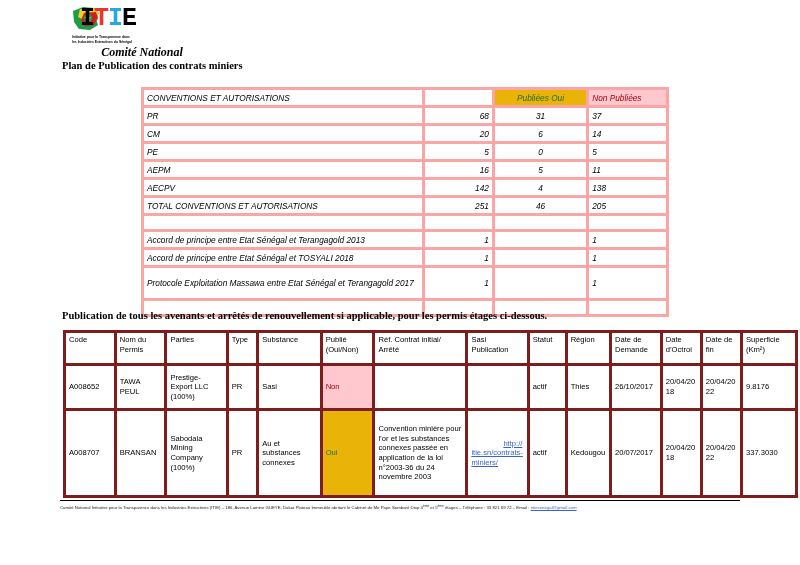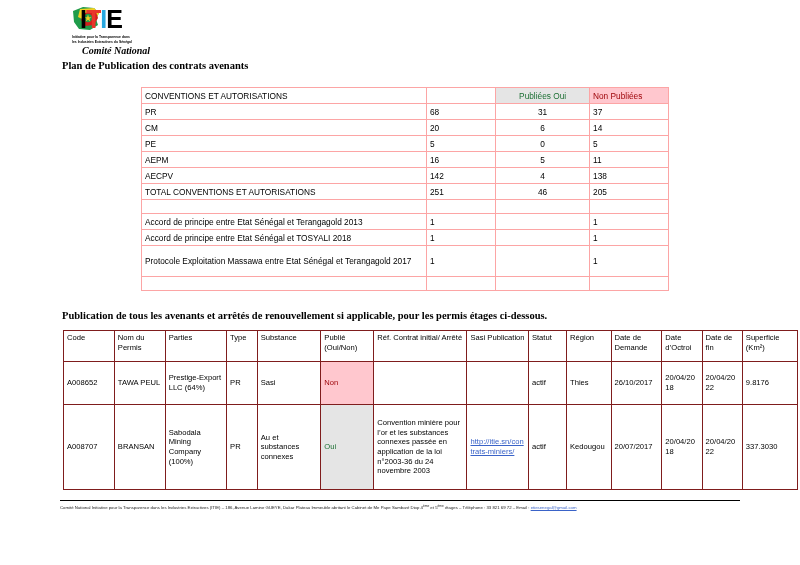--- a/index.html
+++ b/index.html
@@ -38,21 +38,21 @@
     position: absolute;
     left: 0;
     top: 1px;
     width: 30px;
     height: 27px;
   }
   .logo-letters {
     position: absolute;
     left: 8px;
     top: 0px;
-    font-family: Liberation Sans, sans-serif;
+    font-family: Liberation Mono, monospace;
     font-weight: bold;
     font-size: 25px;
     letter-spacing: -1px;
     line-height: 30px;
   }
   .l-i1 { color: #000000; }
   .l-t  { color: #e8362a; }
   .l-i2 { color: #28a8e0; }
   .l-e  { color: #000000; }
   .logo-sub {
@@ -60,23 +60,24 @@
     line-height: 4.6px;
     color: #000000;
     font-weight: bold;
     margin-top: 1px;
     width: 112px;
   }
   .logo-comite {
     font-family: "Liberation Serif", serif;
     font-style: italic;
     font-weight: bold;
-    font-size: 10px;
+    font-size: 12px;
     margin-top: 1px;
     margin-left: 10px;
+    text-align: center;
   }
 
   
   .heading-1 {
     position: absolute;
     left: 62px;
     top: 60px;
     font-family: "Liberation Serif", serif;
     font-weight: bold;
     font-size: 10.5px;
@@ -93,71 +94,73 @@
   
   .table1 {
     position: absolute;
     left: 141px;
     top: 87px;
     border-collapse: collapse;
     width: 528px;
     font-size: 8.3px;
   }
   .table1 td {
-    border: 1px solid #fca5a5;
+    border: 3px solid #fca5a5;
     padding: 1px 3px;
     height: 13px;
     vertical-align: middle;
+    font-style: italic;
   }
   .table1 td.lbl { text-align: left; width: 294px; }
-  .table1 td.num { text-align: left; width: 66px; }
+  .table1 td.num { text-align: right; width: 66px; }
   .table1 td.oui { text-align: center; width: 91px; }
   .table1 td.non { text-align: left; width: 75px; }
   .cell-green {
-    background: #e5e5e5;
+    background: #eab308;
     color: #1d7034;
   }
   .cell-pink {
     background: #ffc7ce;
     color: #9c0006;
   }
   .row-blank td { height: 11px; }
   .tall td { height: 28px; }
 
   
   .table2 {
     position: absolute;
     left: 63px;
     top: 330px;
     border-collapse: collapse;
     width: 735px;
     font-size: 7.6px;
     table-layout: fixed;
   }
   .table2 th, .table2 td {
-    border: 1px solid #7f1d1d;
+    border: 3px solid #7f1d1d;
     padding: 2px 3px;
     vertical-align: middle;
     text-align: left;
     font-weight: normal;
     line-height: 9.6px;
     word-wrap: break-word;
     overflow-wrap: break-word;
   }
   .table2 thead th {
     vertical-align: top;
     height: 26px;
   }
   .t2-row td { height: 38px; }
   .t2-row-tall td { height: 80px; }
   .t2-link {
     color: #3a63c8;
     text-decoration: underline;
     word-break: break-all;
     cursor: pointer;
+    margin-left: 32px;
   }
   .ref-text { line-height: 9.4px; }
 
   
   .footer-rule {
     position: absolute;
     left: 60px;
     top: 500px;
     width: 680px;
     height: 0;
@@ -197,21 +200,21 @@
         <span class="l-i1">I</span><span class="l-t">T</span><span class="l-i2">I</span><span class="l-e">E</span>
       </div>
     </div>
     <div class="logo-sub">
       <div>Initiative pour la Transparence dans</div>
       <div>les Industries Extractives du Sénégal</div>
     </div>
     <div class="logo-comite">Comité National</div>
   </div>
 
-  <div class="heading-1">Plan de Publication des contrats avenants</div>
+  <div class="heading-1">Plan de Publication des contrats miniers</div>
 
   <table class="table1">
     <tbody>
       <tr>
         <td class="lbl">CONVENTIONS ET AUTORISATIONS</td>
         <td class="num"></td>
         <td class="oui cell-green">Publiées Oui</td>
         <td class="non cell-pink">Non Publiées</td>
       </tr>
       <tr>
@@ -317,21 +320,21 @@
         <th>Date de Demande</th>
         <th>Date d’Octroi</th>
         <th>Date de fin</th>
         <th>Superficie (Km²)</th>
       </tr>
     </thead>
     <tbody>
       <tr class="t2-row">
         <td>A008652</td>
         <td>TAWA PEUL</td>
-        <td>Prestige-Export LLC (64%)</td>
+        <td>Prestige-Export LLC (100%)</td>
         <td>PR</td>
         <td>Sasi</td>
         <td class="cell-pink">Non</td>
         <td class="ref-text"></td>
         <td><span class="t2-link"></span></td>
         <td>actif</td>
         <td>Thies</td>
         <td>26/10/2017</td>
         <td>20/04/2018</td>
         <td>20/04/2022</td>

